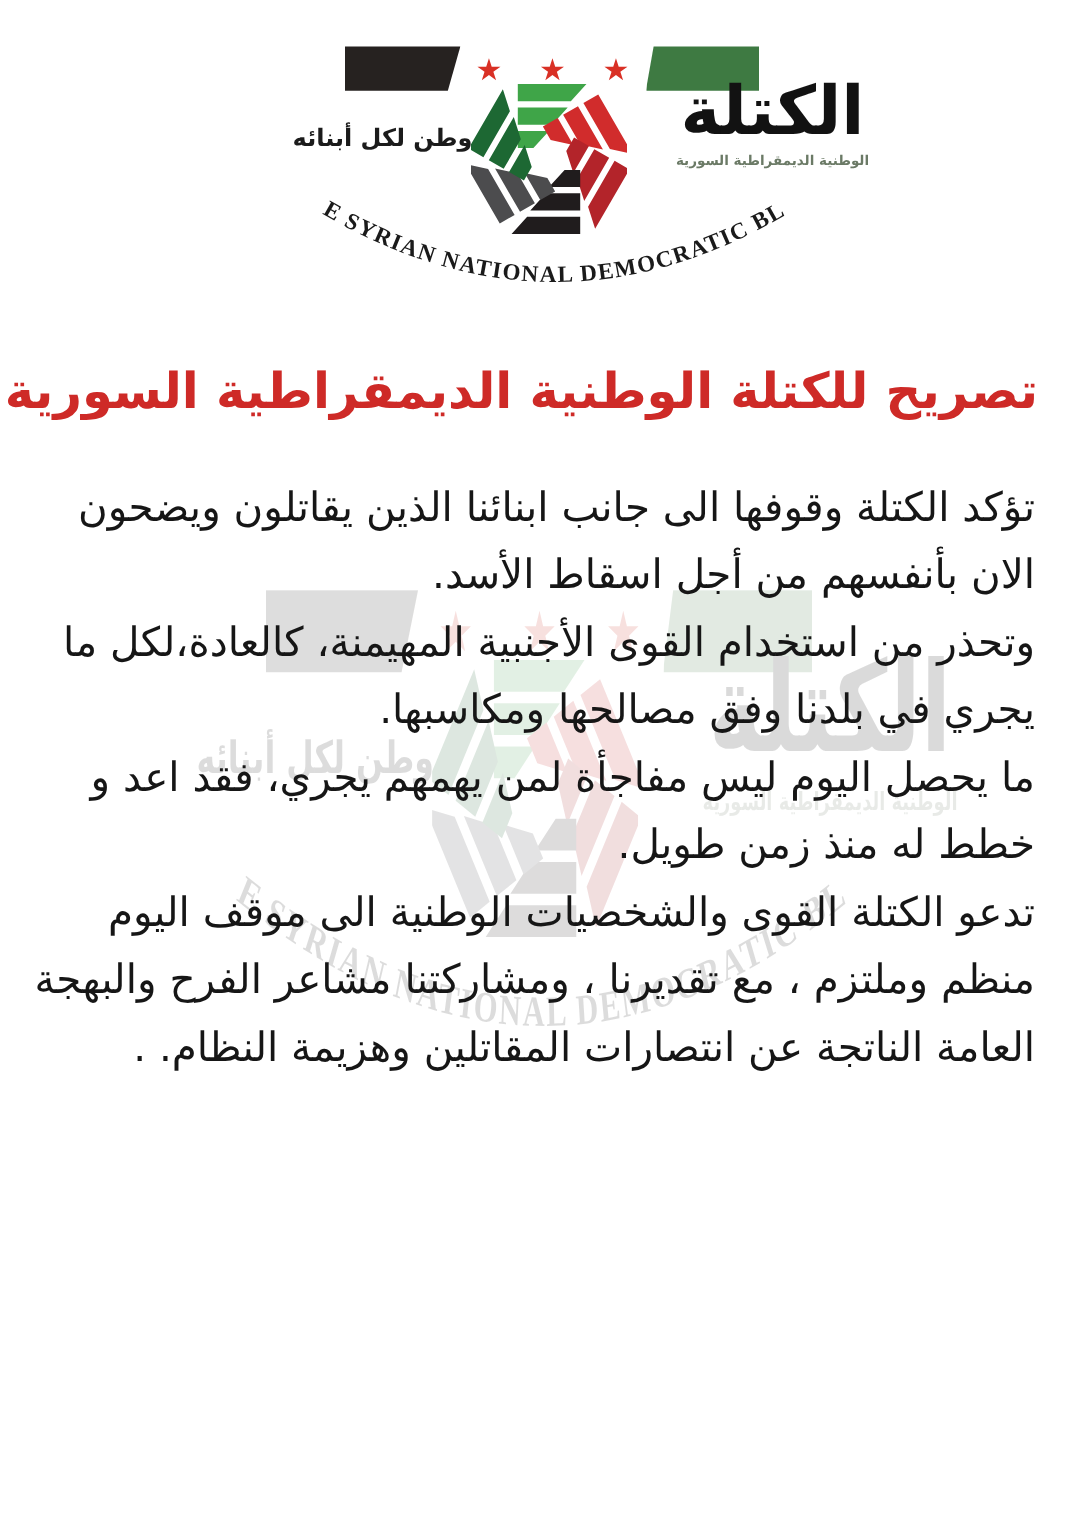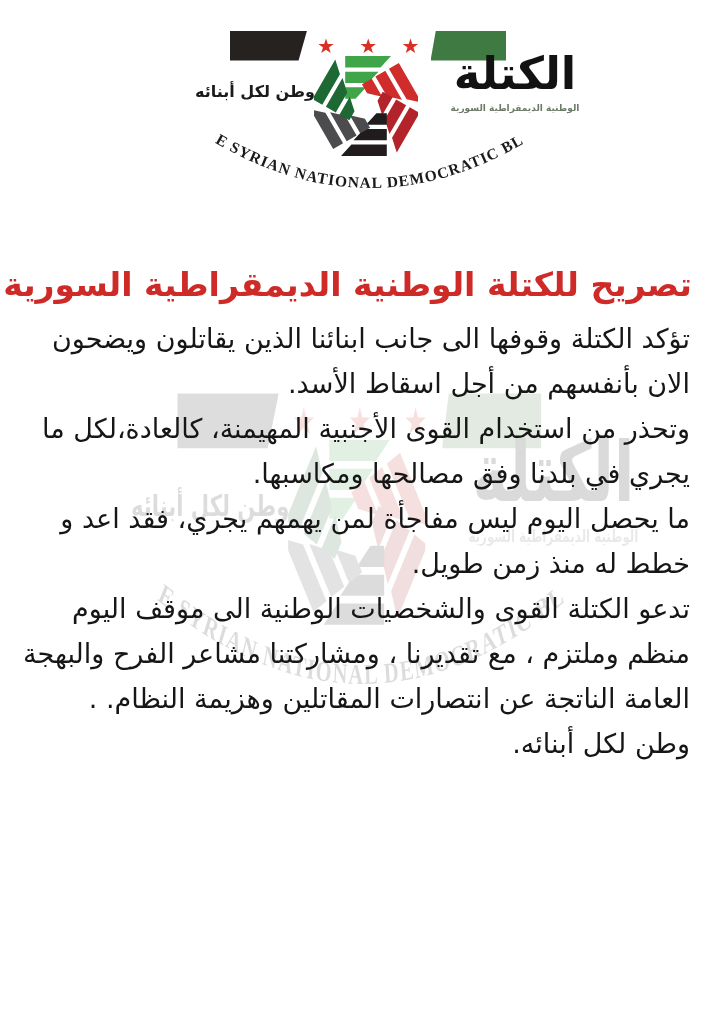--- a/index.html
+++ b/index.html
@@ -61,21 +61,21 @@
     top:388px;left:50%;
     transform:translateX(-50%) scale(1.32,1.85);
     transform-origin:top center;
     opacity:0.15;
     pointer-events:none;
     filter:saturate(0.9);
   }
 
   
   .headline{
-    position:absolute;top:240px;left:26px;right:32px;
+    position:absolute;top:216px;left:26px;right:32px;
     direction:rtl;text-align:right;
     color:#ce2a27;font-size:33px;font-weight:bold;
     line-height:1.4;letter-spacing:-0.5px;
     white-space:nowrap;
   }
 
   
   .body-text{
     position:absolute;top:316px;left:18px;right:34px;
     direction:rtl;text-align:right;
@@ -184,16 +184,15 @@
     </svg>
   </div>
 
   <h1 class="headline" dir="rtl">تصريح للكتلة الوطنية الديمقراطية السورية</h1>
 
   <div class="body-text" dir="rtl">
     <p>تؤكد الكتلة وقوفها الى جانب ابنائنا الذين  يقاتلون ويضحون الان  بأنفسهم من أجل اسقاط الأسد.</p>
     <p>وتحذر من استخدام القوى الأجنبية المهيمنة، كالعادة،لكل ما يجري في بلدنا وفق مصالحها ومكاسبها.</p>
     <p>ما يحصل اليوم ليس مفاجأة لمن يهمهم يجري، فقد اعد و خطط له منذ زمن طويل.</p>
     <p>تدعو الكتلة القوى والشخصيات الوطنية الى موقف اليوم منظم وملتزم ، مع تقديرنا ، ومشاركتنا مشاعر الفرح والبهجة العامة الناتجة عن انتصارات المقاتلين وهزيمة النظام. .</p>
-    <p>وطن لكل أبنائه.</p>
   </div>
 
 </div>
 
 </body></html>

